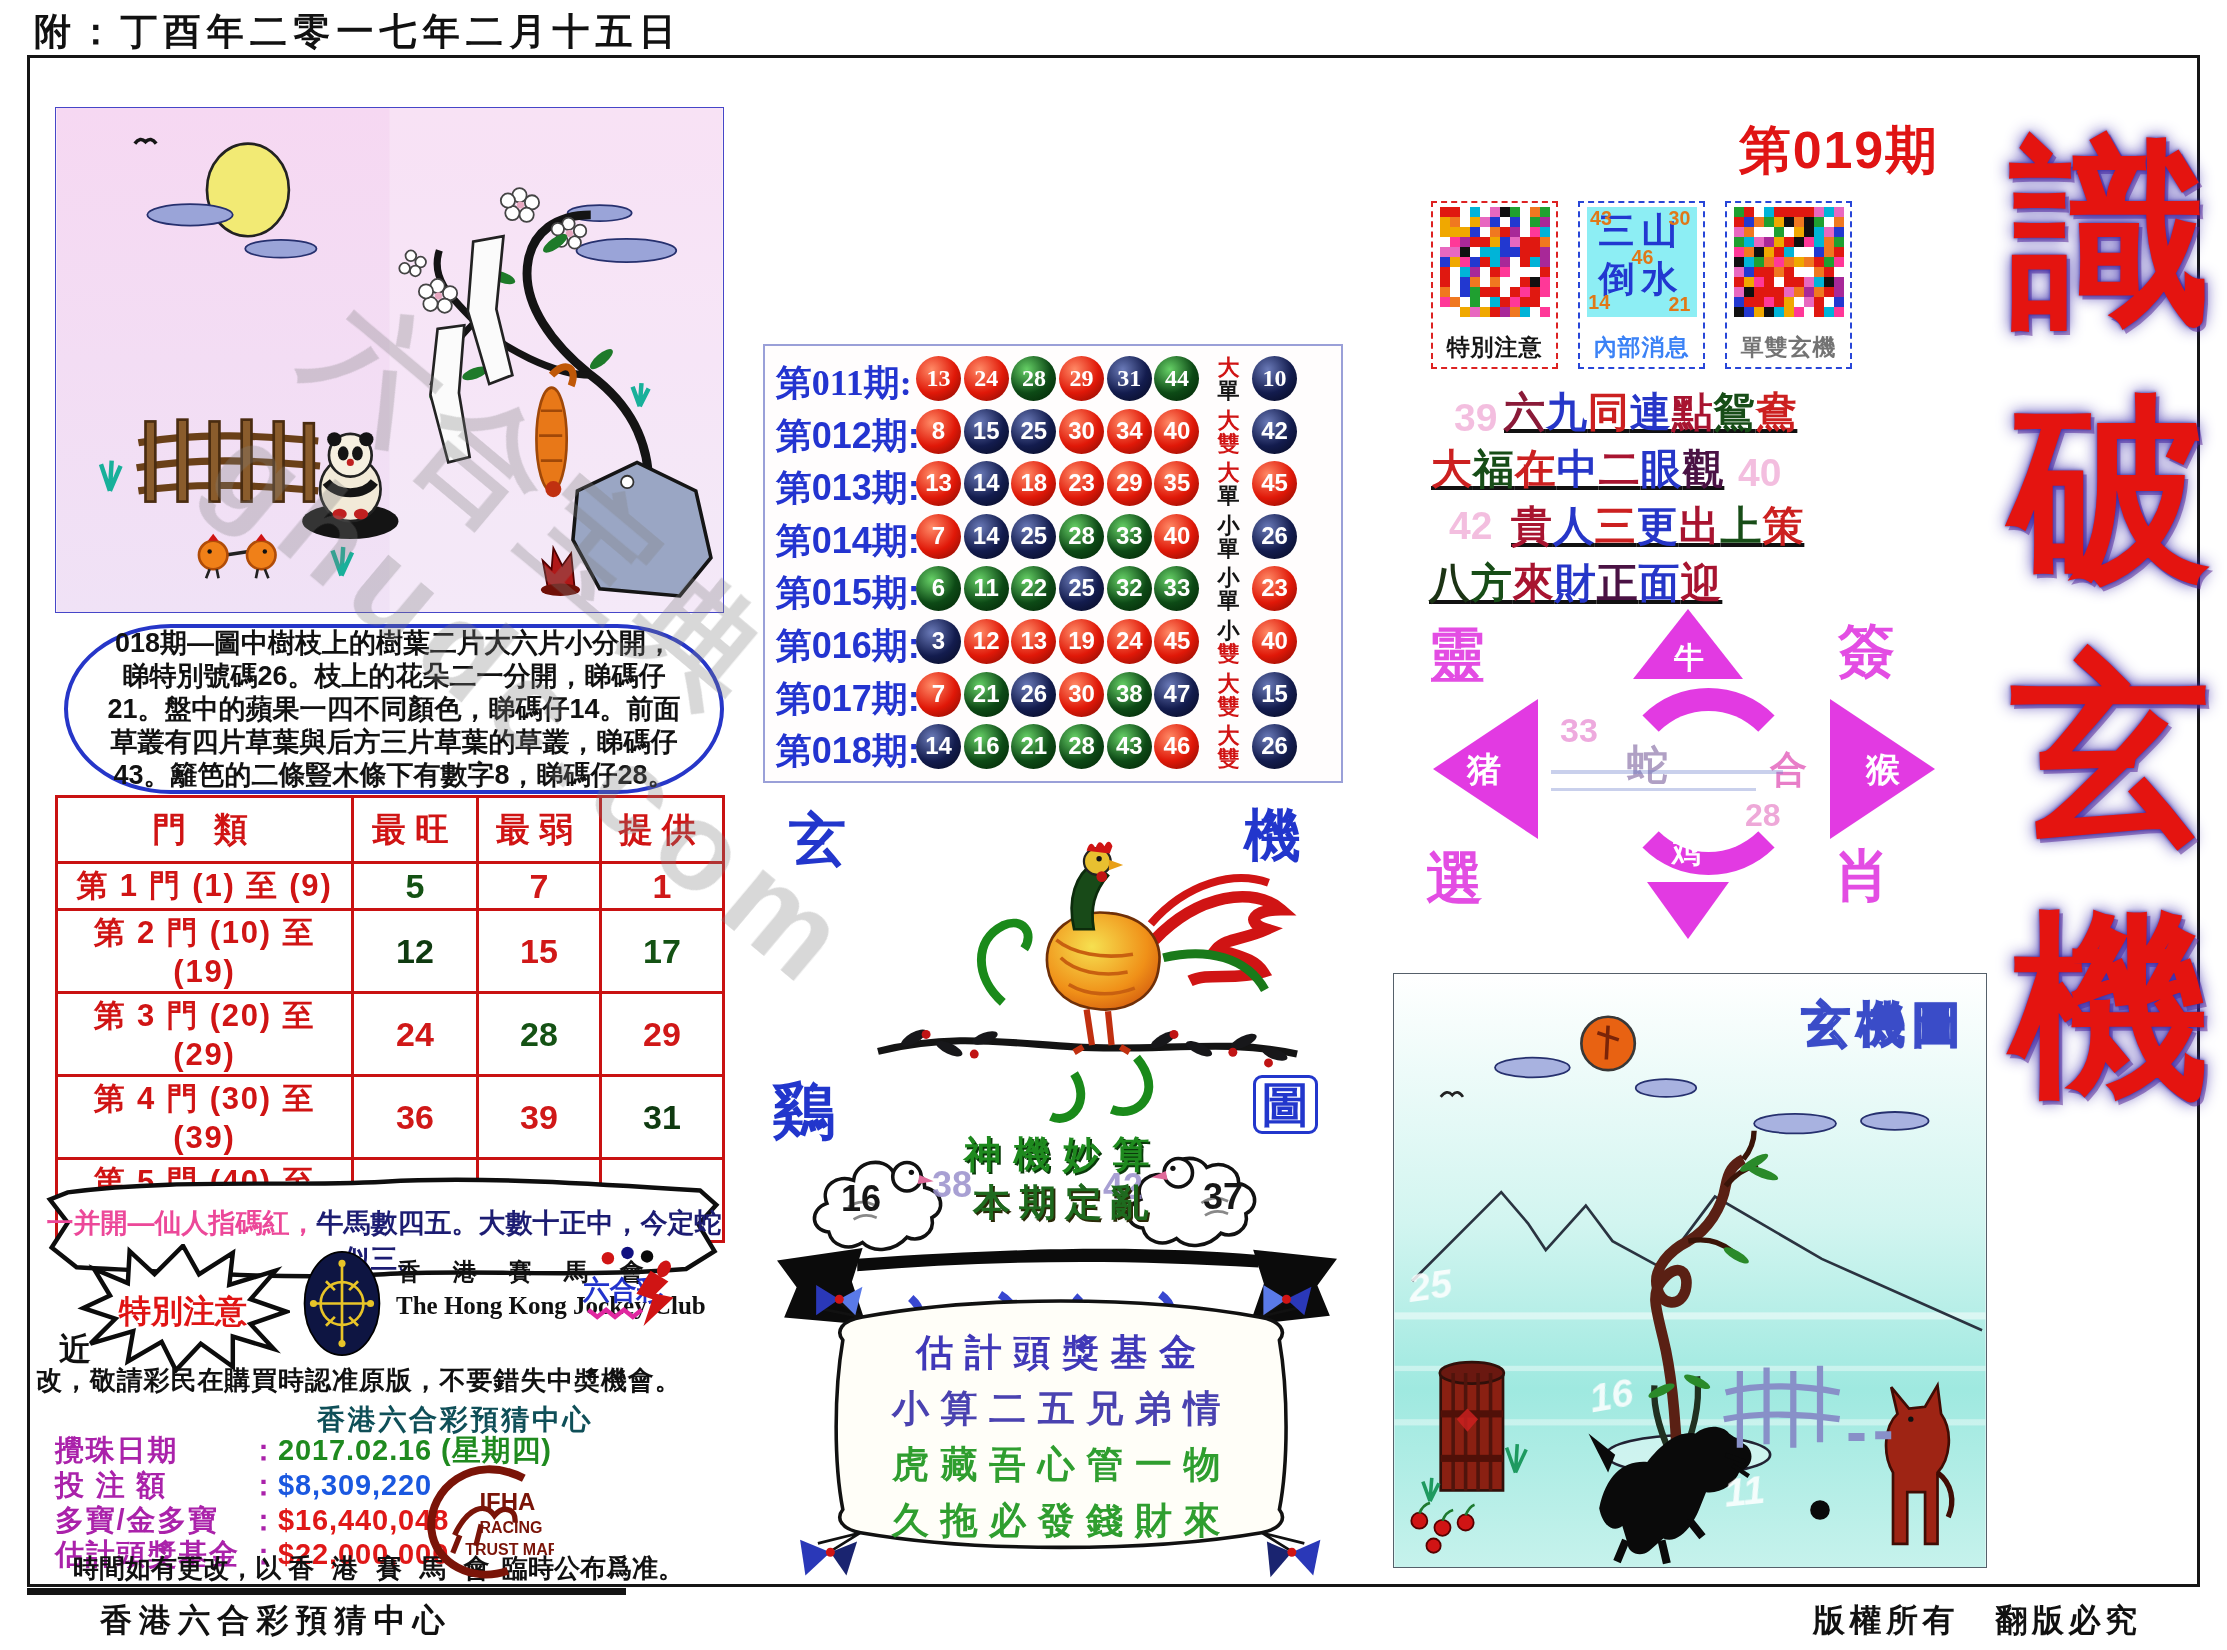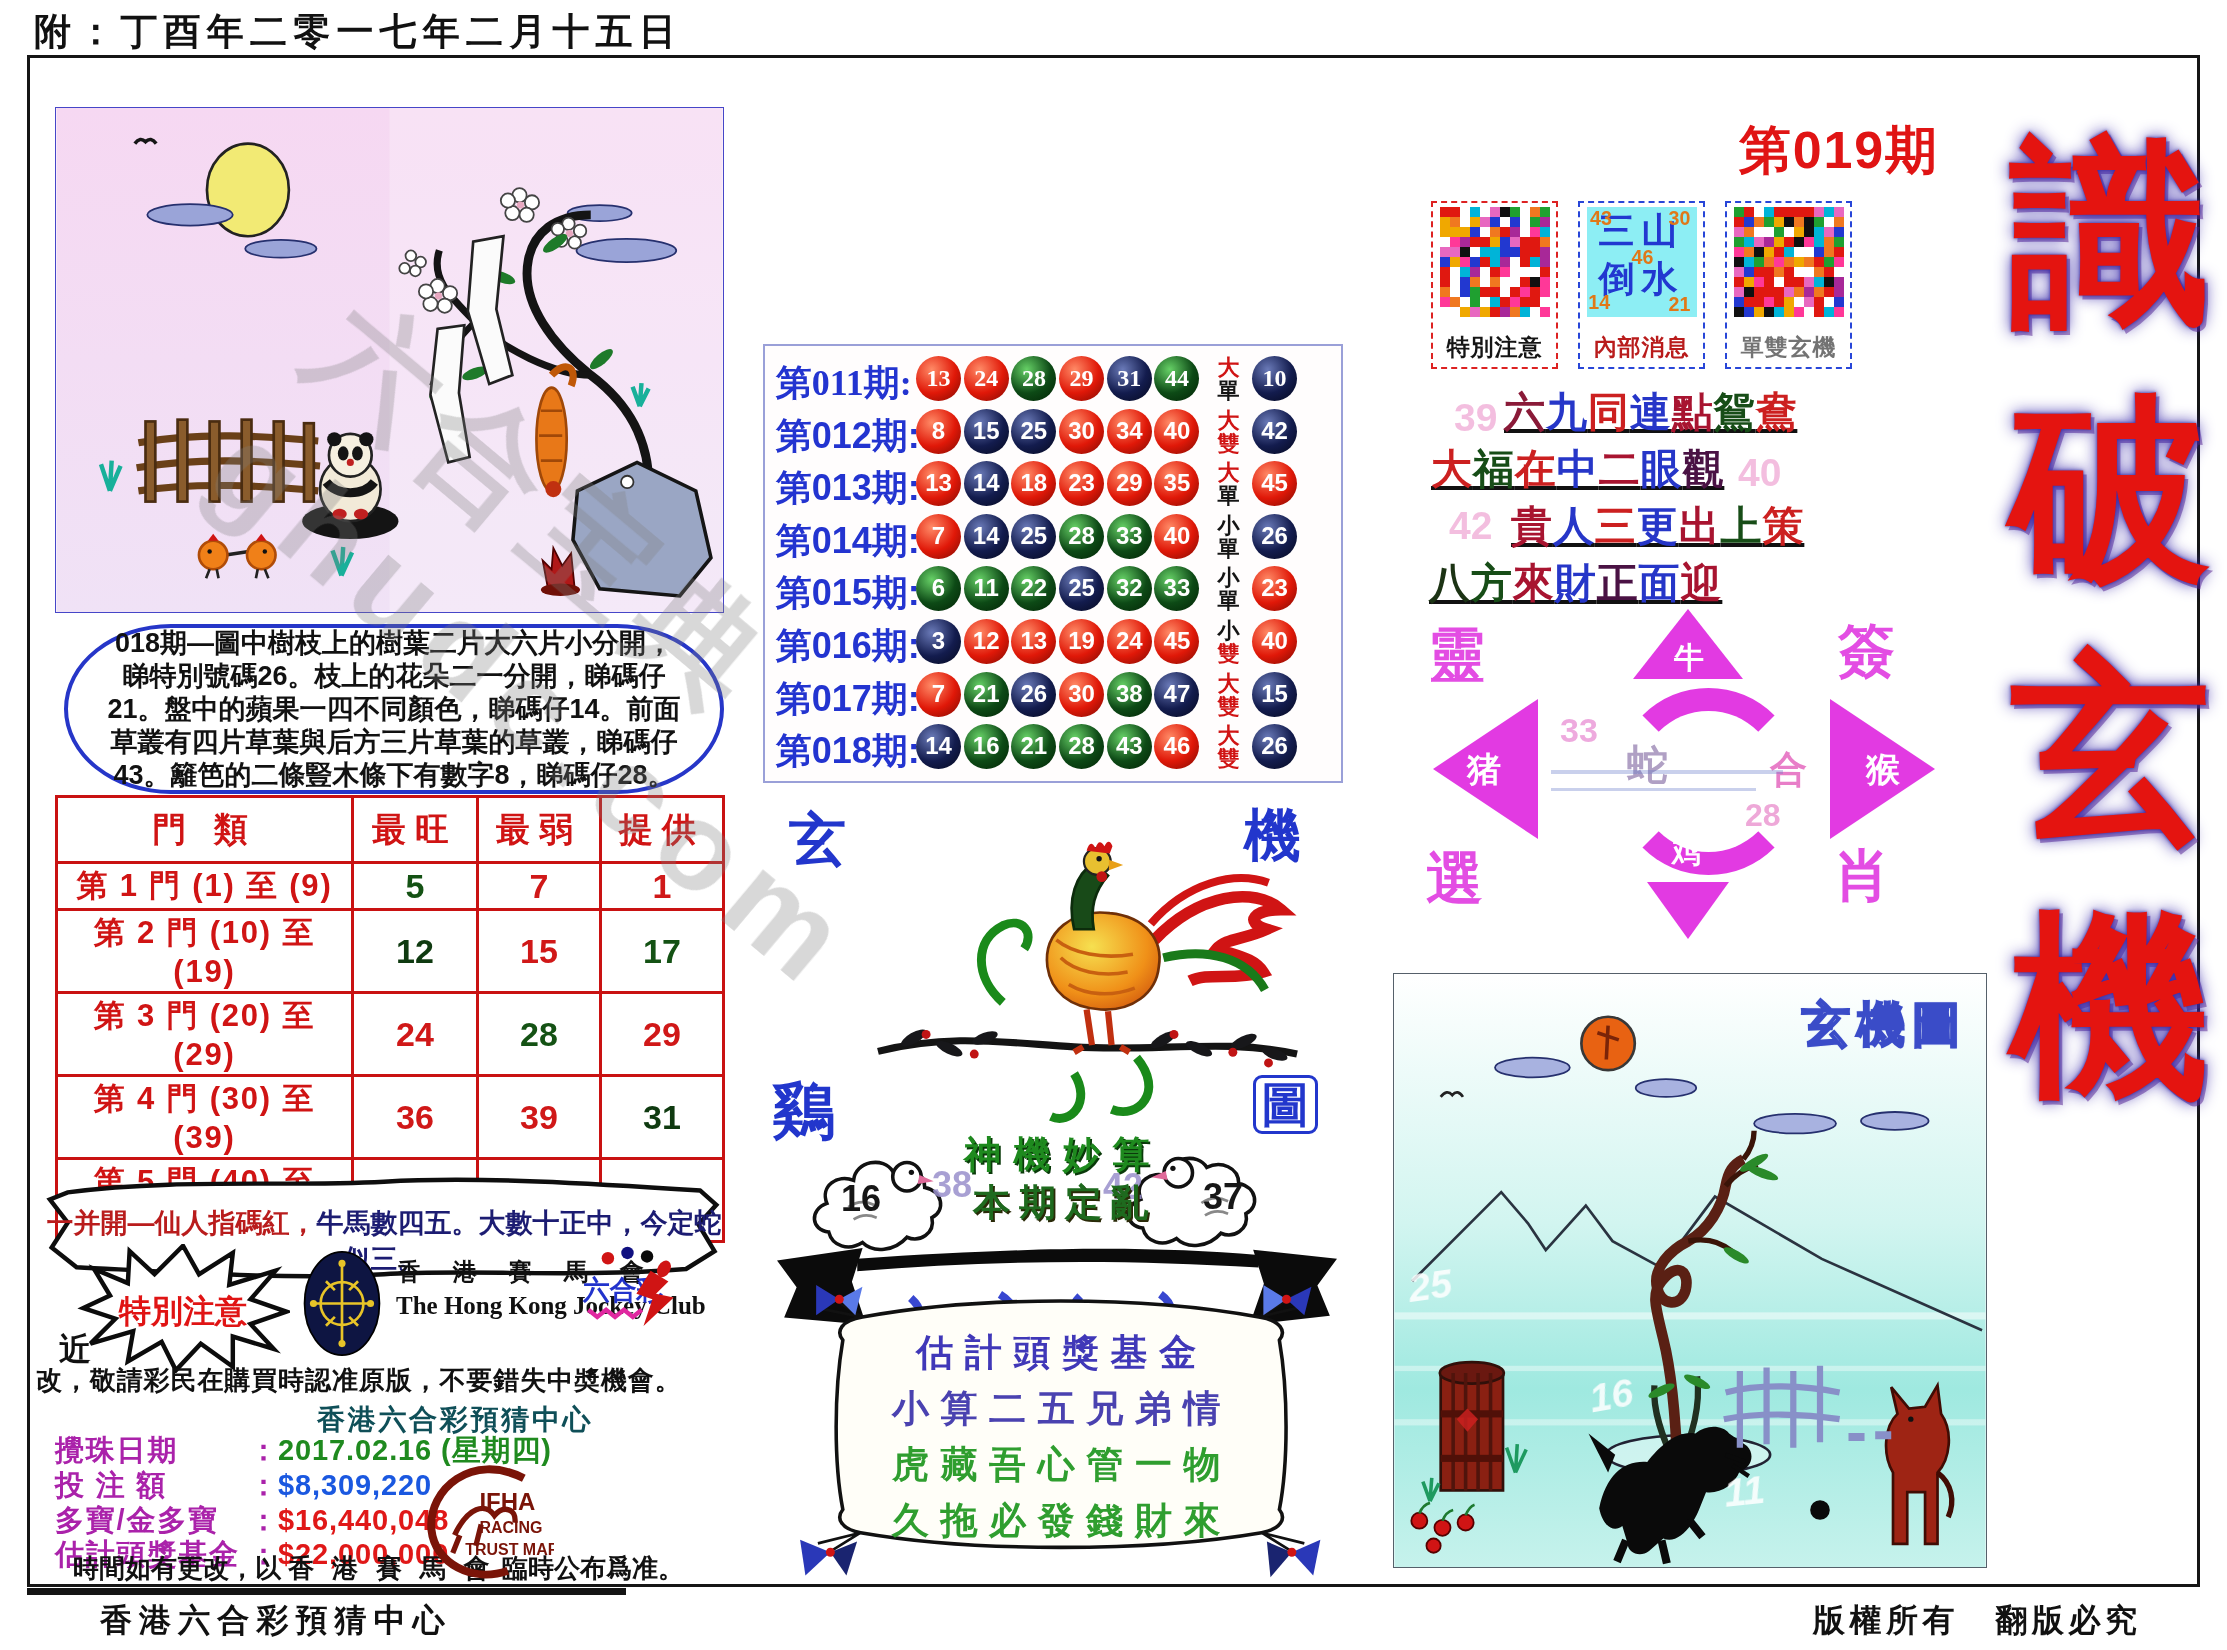--- a/index.html
+++ b/index.html
@@ -23,21 +23,21 @@
   #gate-table{left:55px;top:795px;width:667px;height:376px;}
   #gate-table table{width:100%;height:100%;border-collapse:collapse;table-layout:fixed;}
   #gate-table th,#gate-table td{border:3.6px solid #c91212;text-align:center;}
   #gate-table th{font-size:34px;font-weight:bold;color:#d01414;letter-spacing:9px;height:61px;}
   .g-label{font-size:31px;font-weight:bold;color:#d01414;letter-spacing:1.8px;}
   .g-num{font-size:34px;font-weight:bold;}
 
   
   #ribbon{left:41px;top:1169px;width:686px;height:118px;}
   #ribbon-text{left:41px;top:1205px;width:686px;text-align:center;font-size:27px;font-weight:bold;}
-  #ribbon-text .p1{color:#b91c1c;}
+  #ribbon-text .p1{color:#ec4899;}
   #ribbon-text .p2{color:#1c1c72;}
 
   
   #star{left:76px;top:1244px;width:214px;height:129px;}
   #star-text{left:76px;top:1290px;width:214px;text-align:center;font-size:32px;font-weight:bold;color:#e01414;}
 
   
   #badge{left:301px;top:1249px;width:82px;height:109px;}
   #jockey-cn{left:397px;top:1256px;font-size:24px;font-weight:bold;letter-spacing:12.5px;}
   #jockey-en{left:396px;top:1292px;font-size:25px;font-family:"Liberation Serif",serif;font-weight:bold;}
@@ -800,21 +800,21 @@
       <div class="mword">三山</div>
       <div class="mword">倒水</div>
       <div id="mosaic-nums">
           <span style="left: 3.6px; top: 0px;">43</span>
           <span style="left: 82px; top: 0px;">30</span>
           <span style="left: 45px; top: 39px;">46</span>
           <span style="left: 1.8px; top: 84px;">14</span>
           <span style="left: 82px; top: 86px;">21</span>
         </div>
     </div>
-    <div class="mcap" style="color:#b91c1c;">內部消息</div>
+    <div class="mcap" style="color:#3b82f6;">內部消息</div>
   </div>
   <div class="abs mblock" style="left:1725px;border-color:#2846d8;">
     <div class="mgrid" id="mosaic-2">
         <i style="background: rgb(31, 160, 48);"></i>
         <i style="background: rgb(224, 24, 16);"></i>
         <i style="background: rgb(255, 255, 255);"></i>
         <i style="background: rgb(0, 180, 216);"></i>
         <i style="background: rgb(224, 24, 16);"></i>
         <i style="background: rgb(224, 24, 16);"></i>
         <i style="background: rgb(224, 24, 16);"></i>

